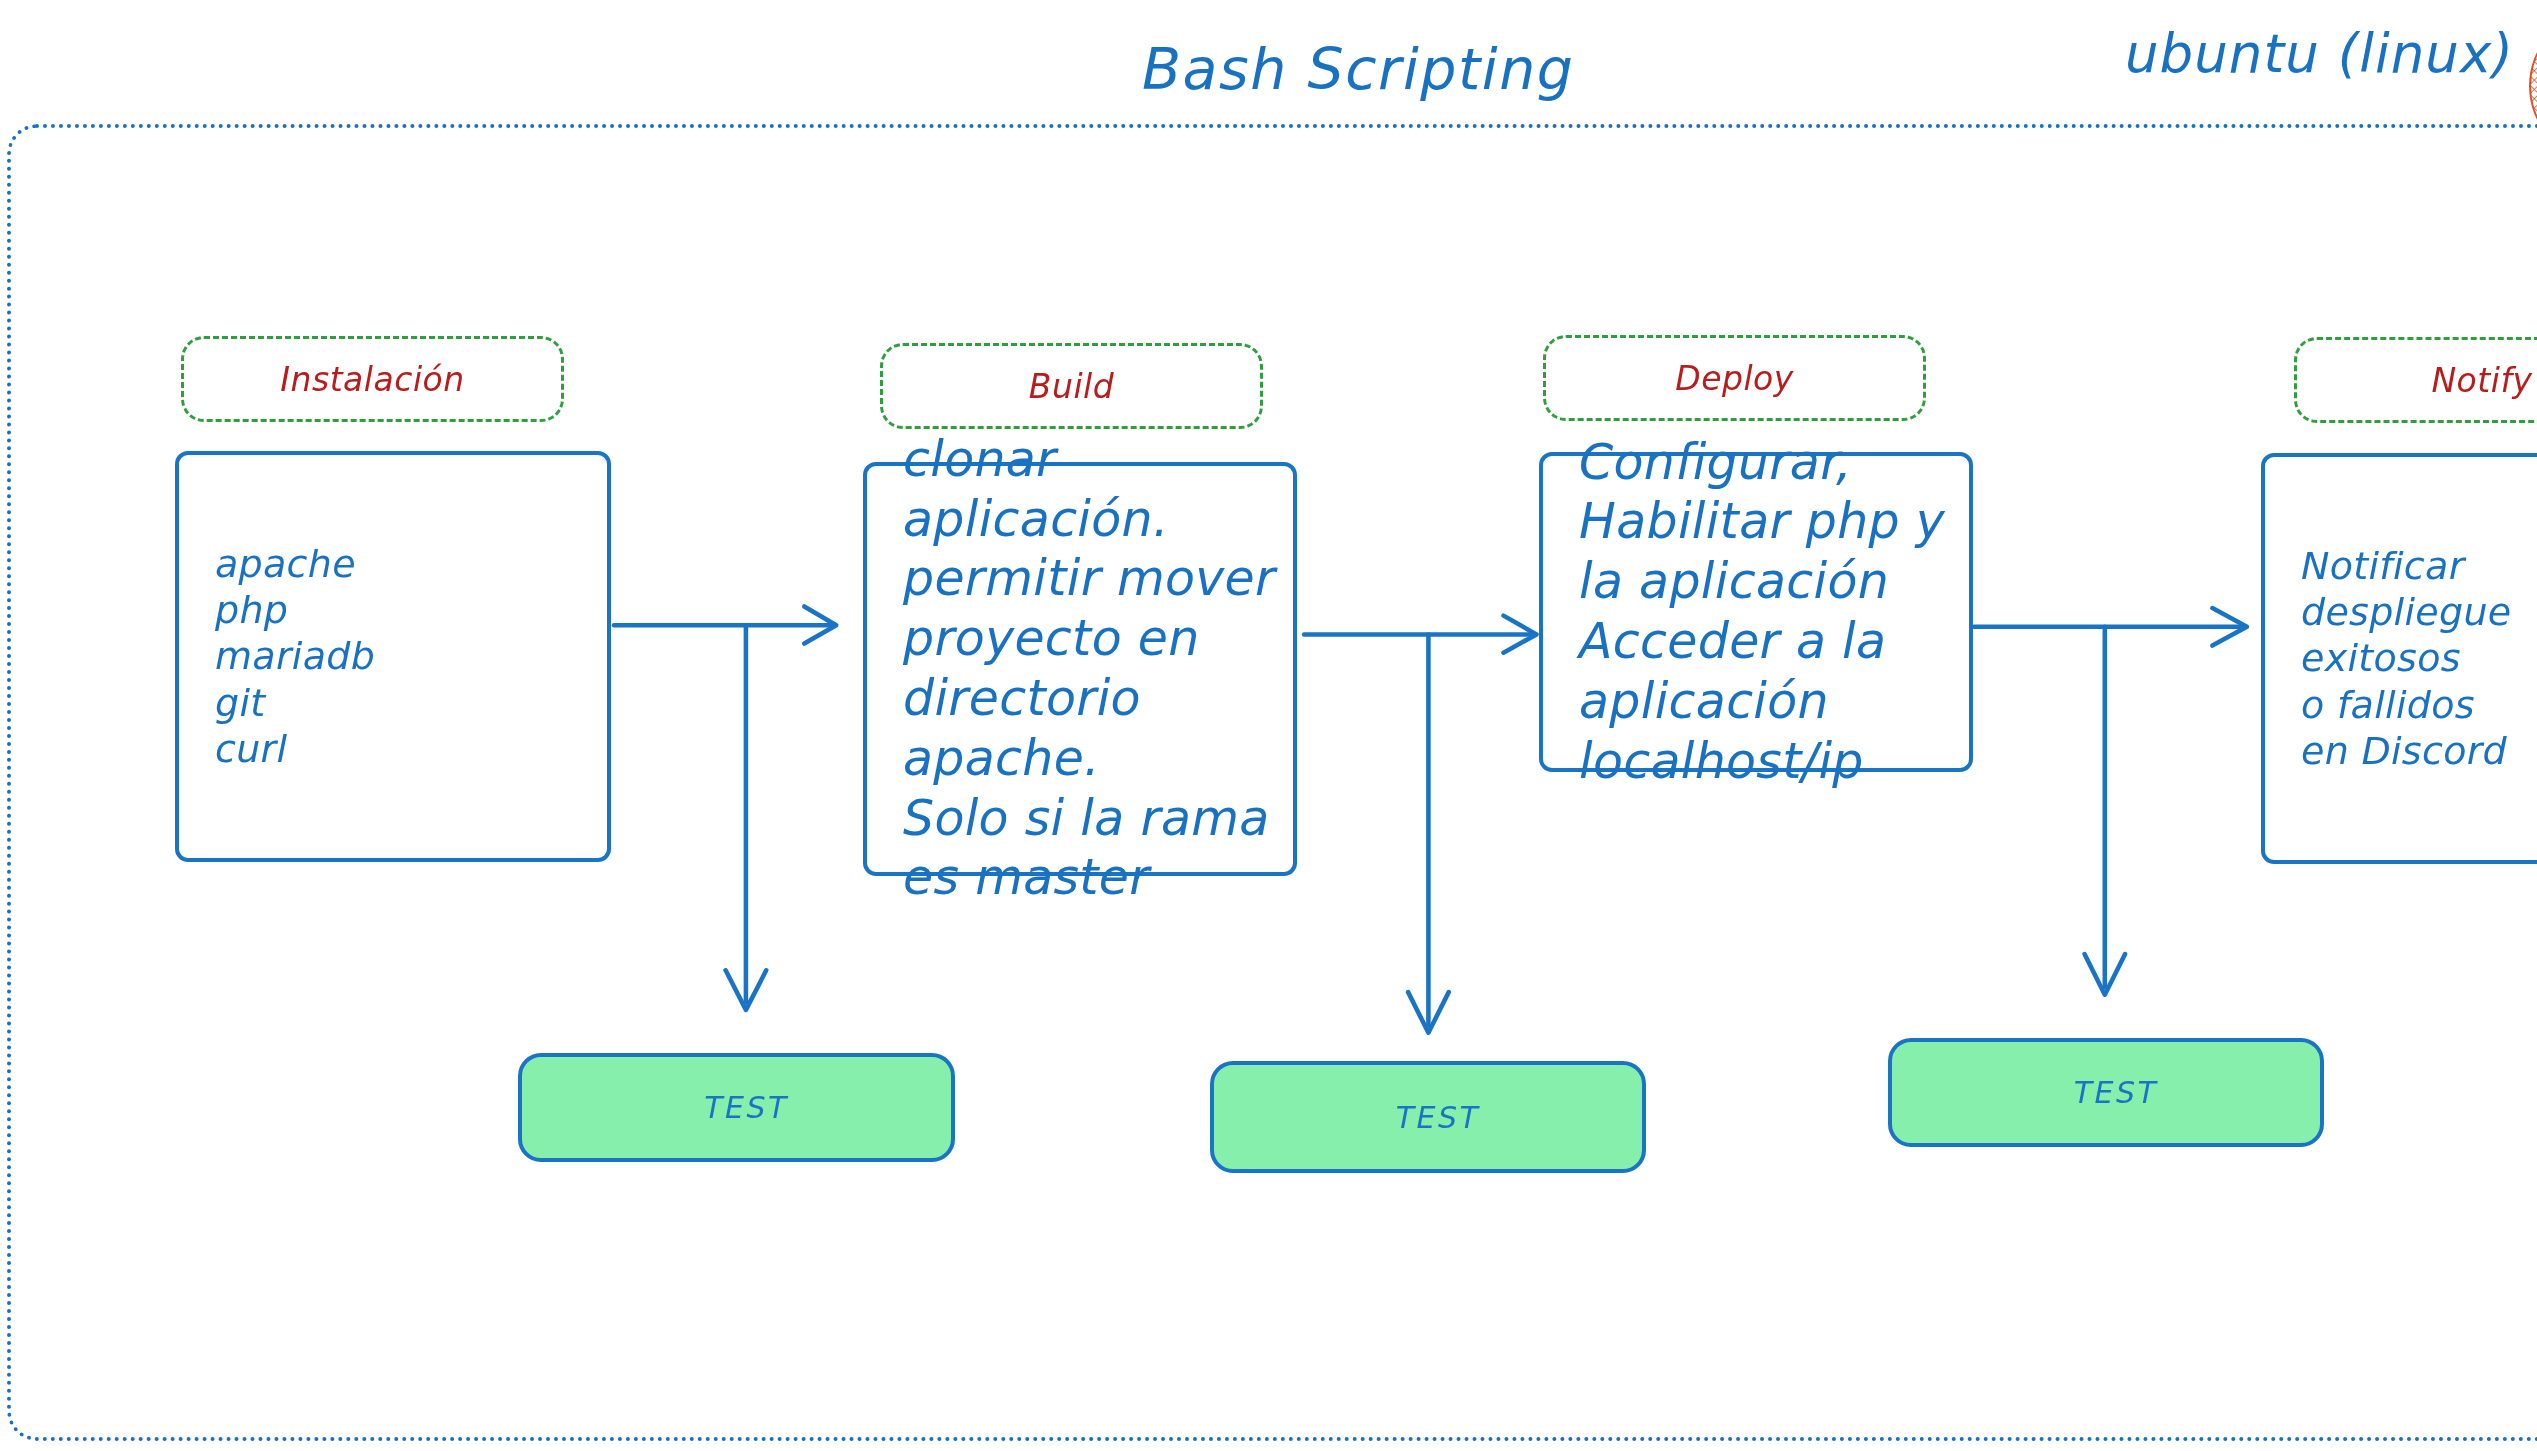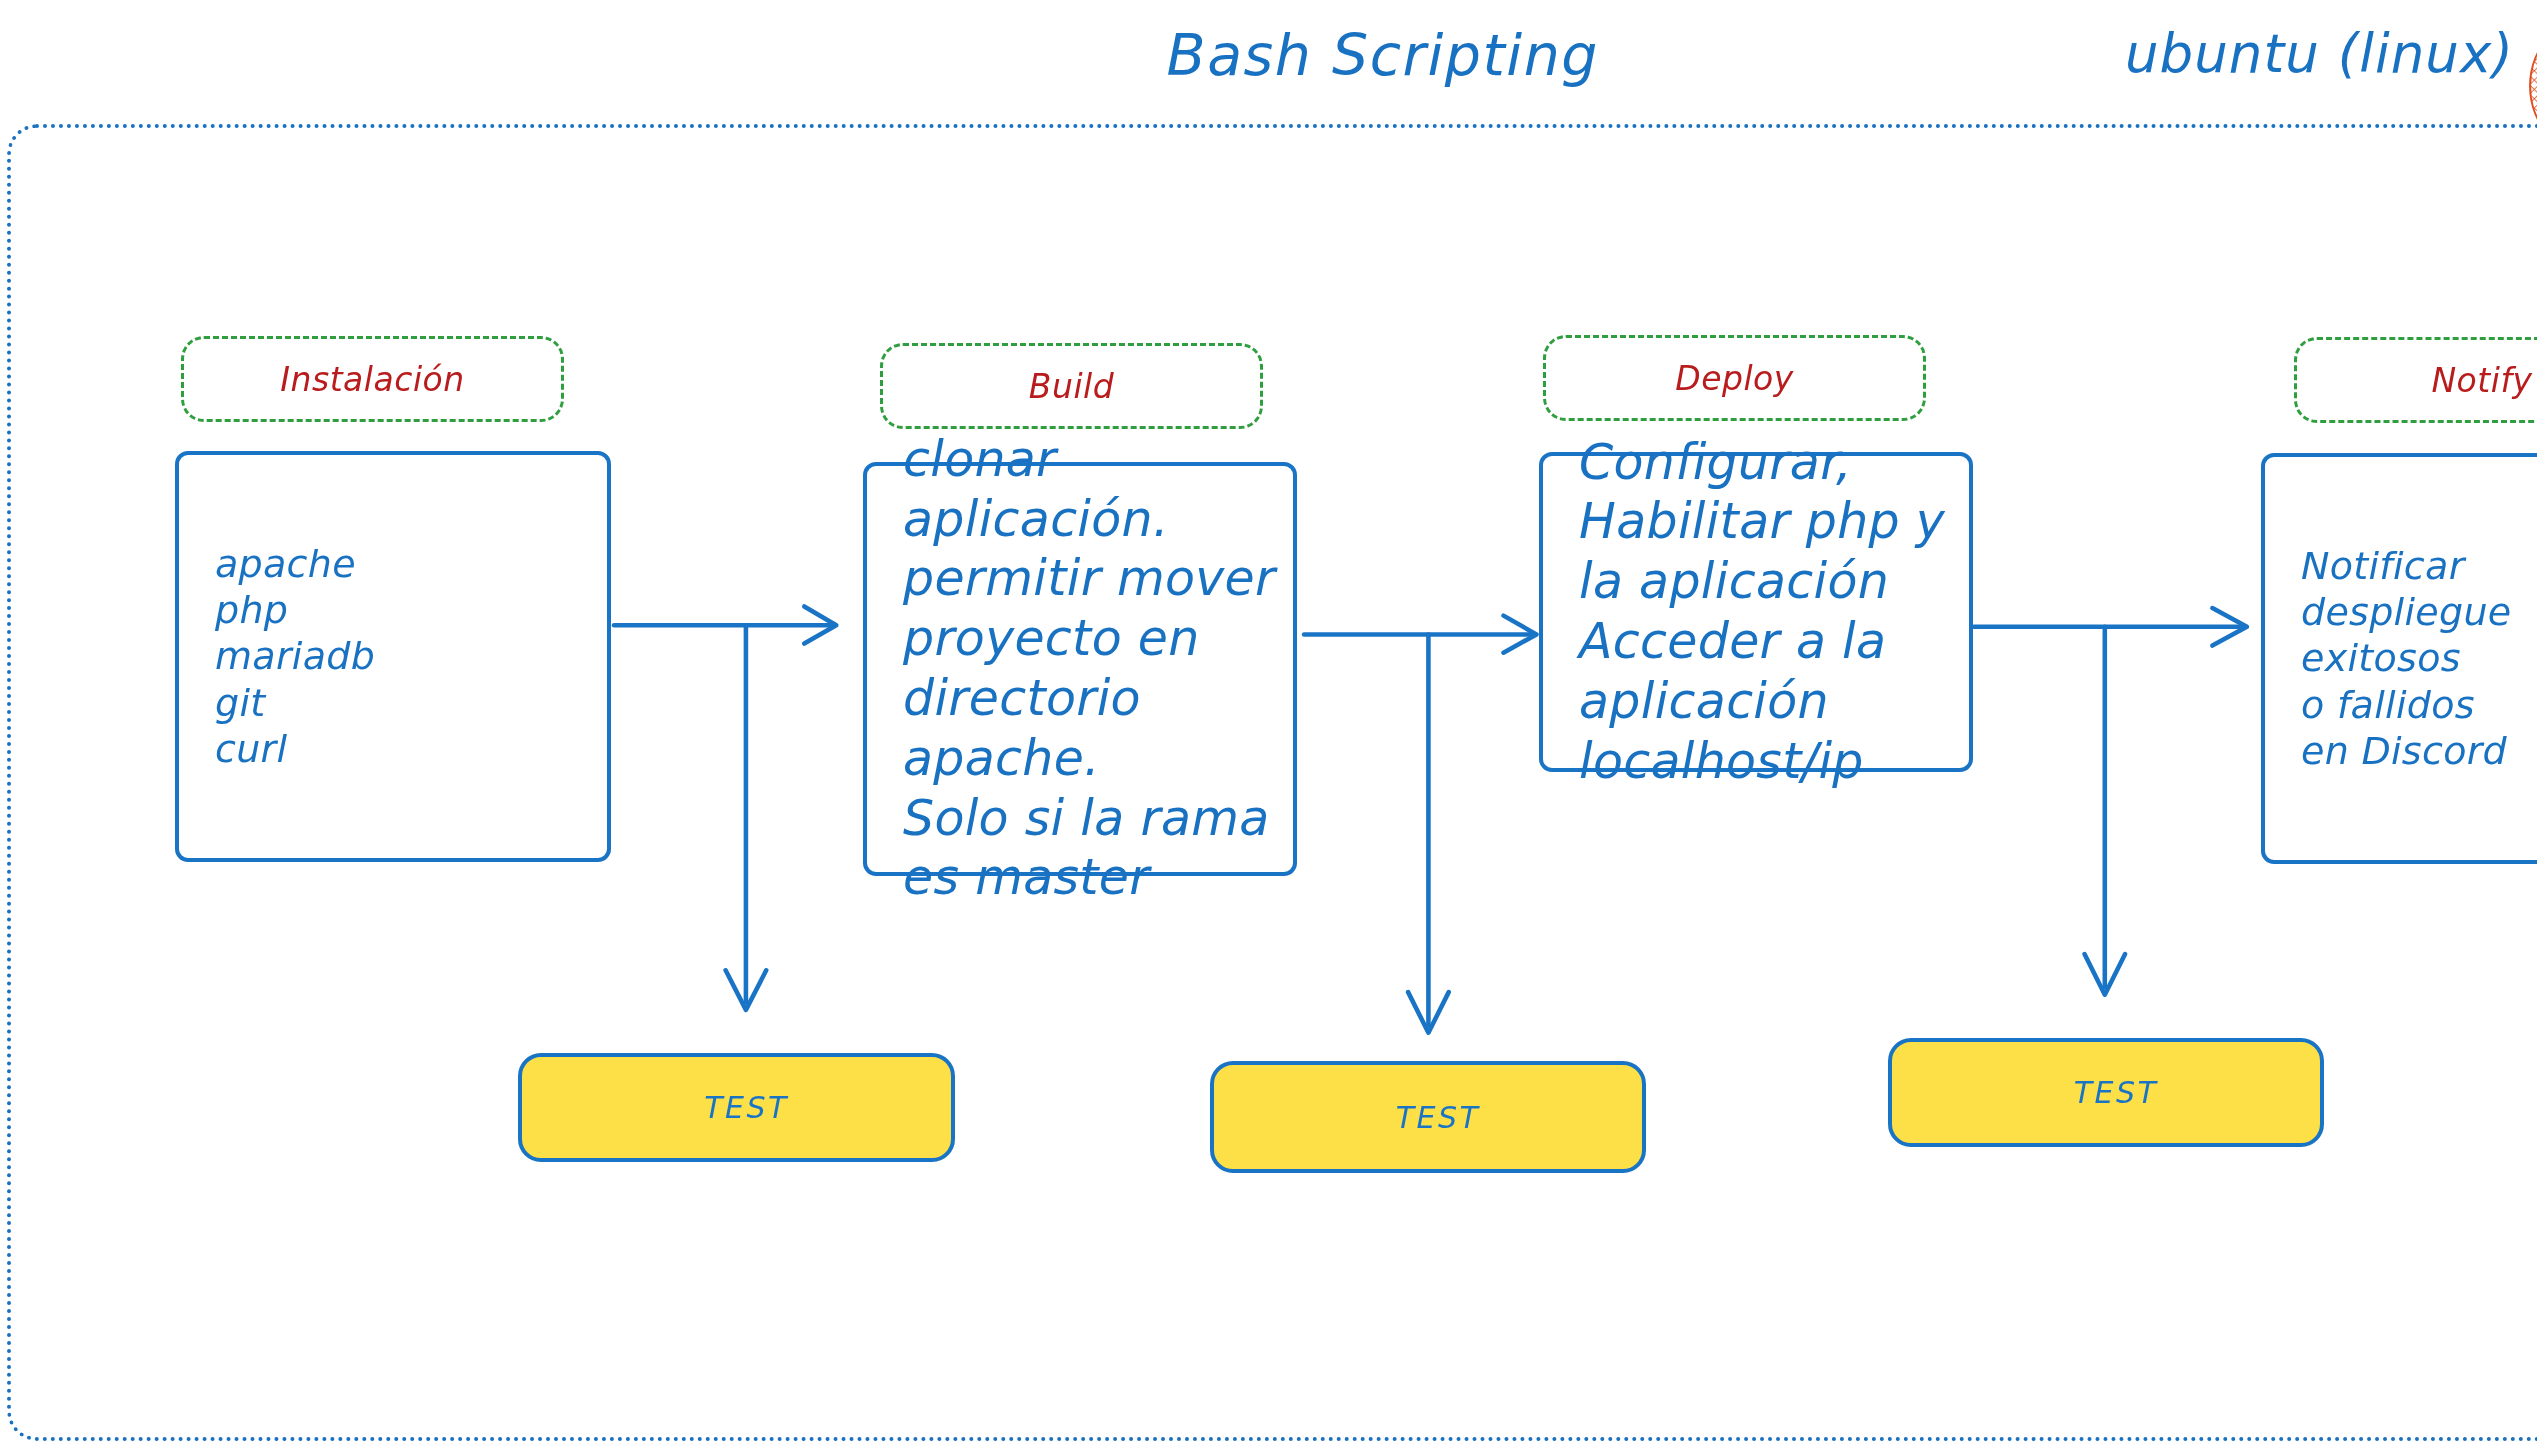--- a/index.html
+++ b/index.html
@@ -12,23 +12,23 @@
     height: 1452px;
     position: relative;
     overflow: hidden;
     font-family: "DejaVu Sans", sans-serif;
   }
 
   
   #header-title {
     position: absolute;
     left: 1142px;
-    top: 22px;
+    top: 36px;
     width: 457px;
-    text-align: right;
+    text-align: left;
     font-family: "DejaVu Sans", sans-serif;
     font-size: 57px;
     font-style: italic;
     letter-spacing: 1.5px;
     color: #1971c2;
     white-space: nowrap;
   }
   #platform-label {
     position: absolute;
     left: 2096px;
@@ -100,21 +100,21 @@
     color: #1971c2;
     white-space: pre-line;
     padding-left: 36px;
     letter-spacing: 0.3px;
   }
   .stage-box.wide .box-text { font-size: 49px; }
 
   
   .test-box {
     position: absolute;
-    background: #fde047;
+    background: #86efac;
     border: 4px solid #1a74c6;
     border-radius: 23px;
     box-sizing: border-box;
     display: flex;
     align-items: center;
     justify-content: center;
     padding-left: 20px;
   }
   .test-box span {
     font-family: "DejaVu Sans", sans-serif;

